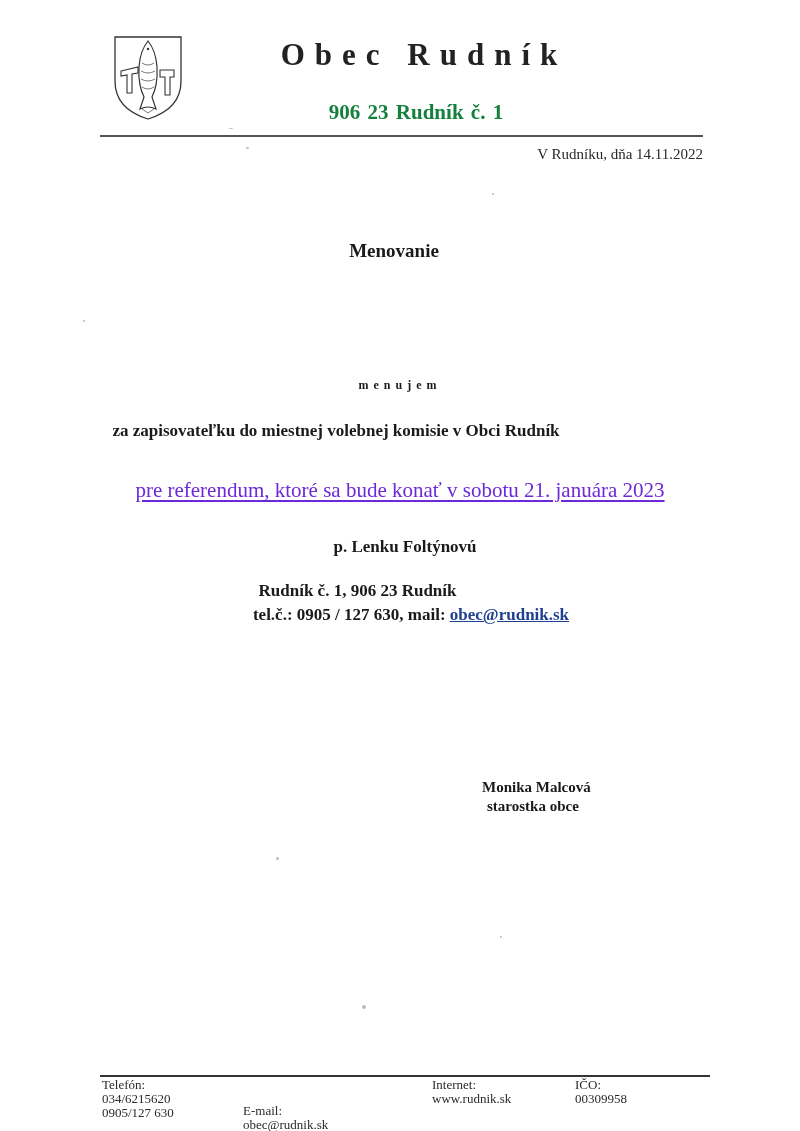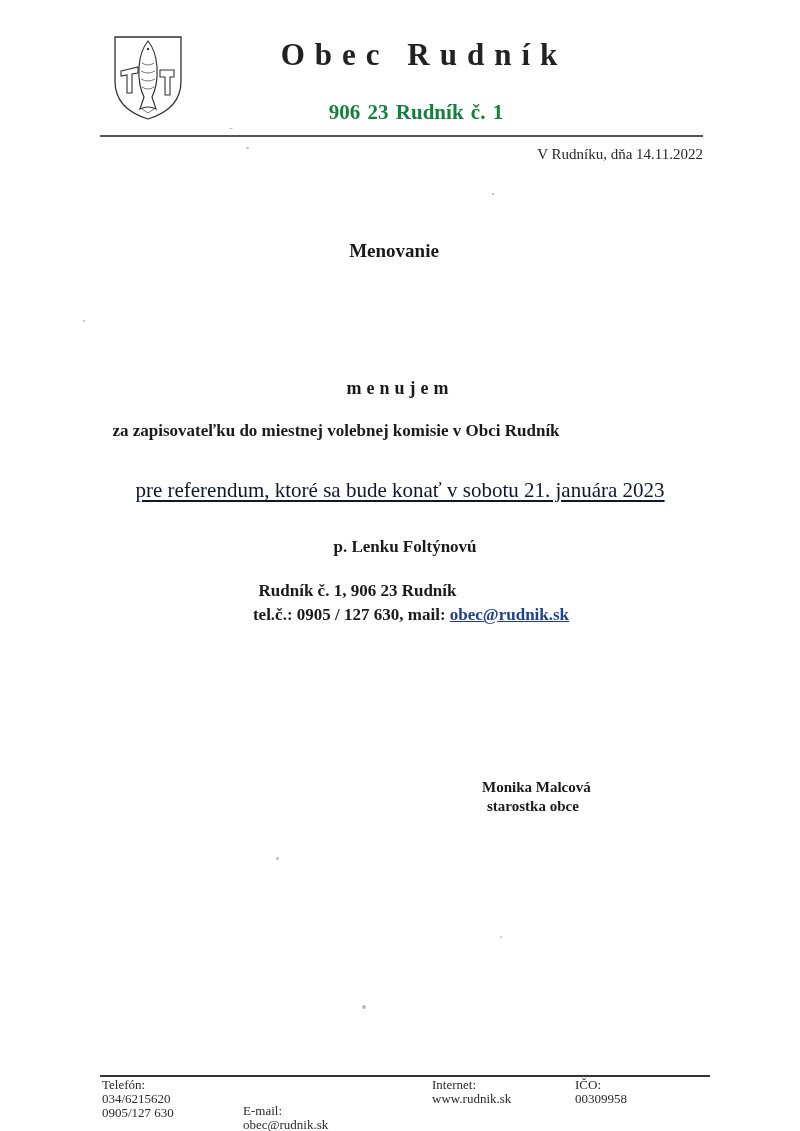--- a/index.html
+++ b/index.html
@@ -65,34 +65,34 @@
       left: 0; width: 800px; top: 300px;
       text-align: center;
       font-size: 15px;
       line-height: 21px;
       color: #2a2a2a;
     }
     .menujem {
       left: 0; width: 800px; top: 378px;
       text-align: center;
       font-weight: bold;
-      font-size: 18px;
+      font-size: 12px;
       letter-spacing: 5px;
     }
     .role {
       left: 0; width: 672px; top: 421px;
       text-align: center;
       font-weight: bold;
       font-size: 17px;
     }
     .referendum {
       left: 0; width: 800px; top: 478px;
       text-align: center;
       font-size: 21px;
-      color: #0f172a;
+      color: #6d28d9;
     }
     .referendum span {
       text-decoration: underline;
       text-underline-offset: 3px;
     }
     .person {
       left: 0; width: 800px; top: 537px;
       text-align: center;
       font-weight: bold;
       font-size: 17px;

